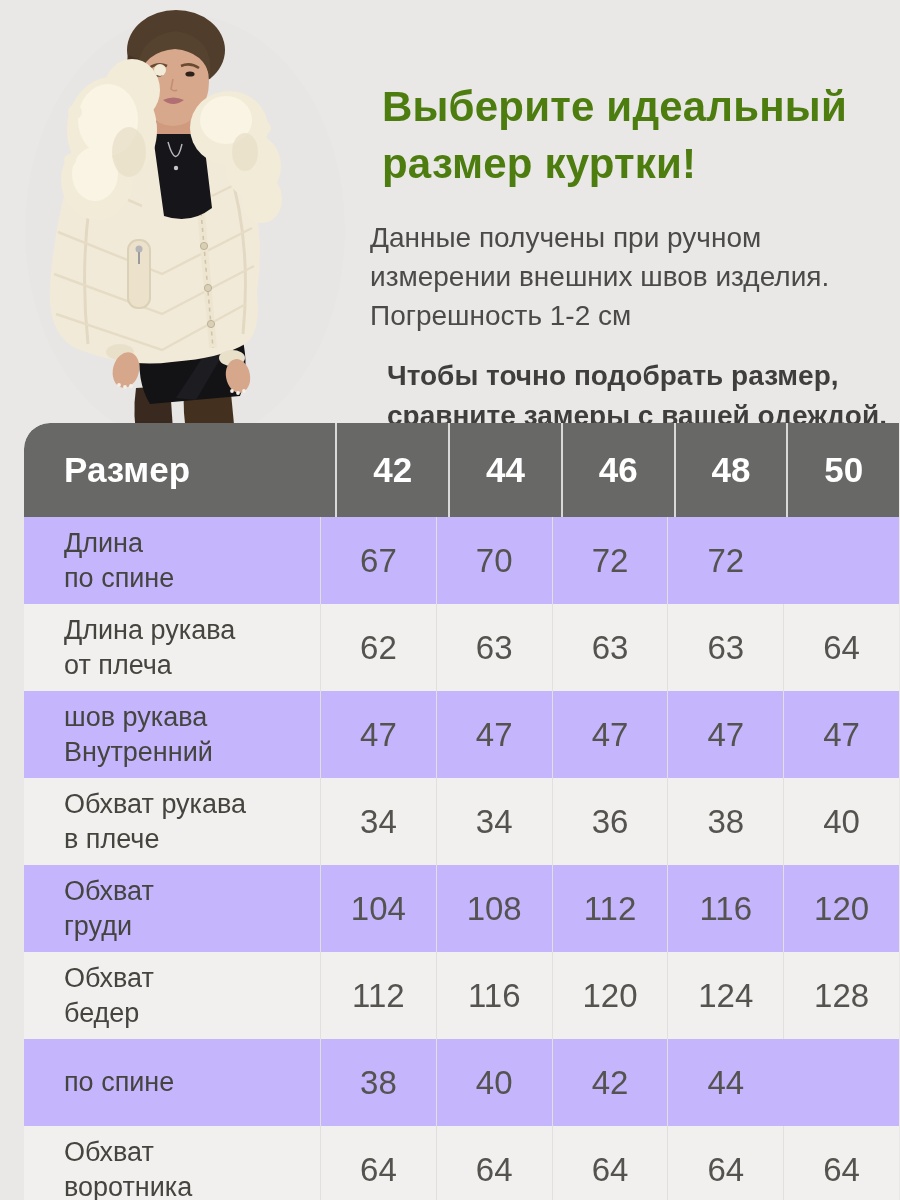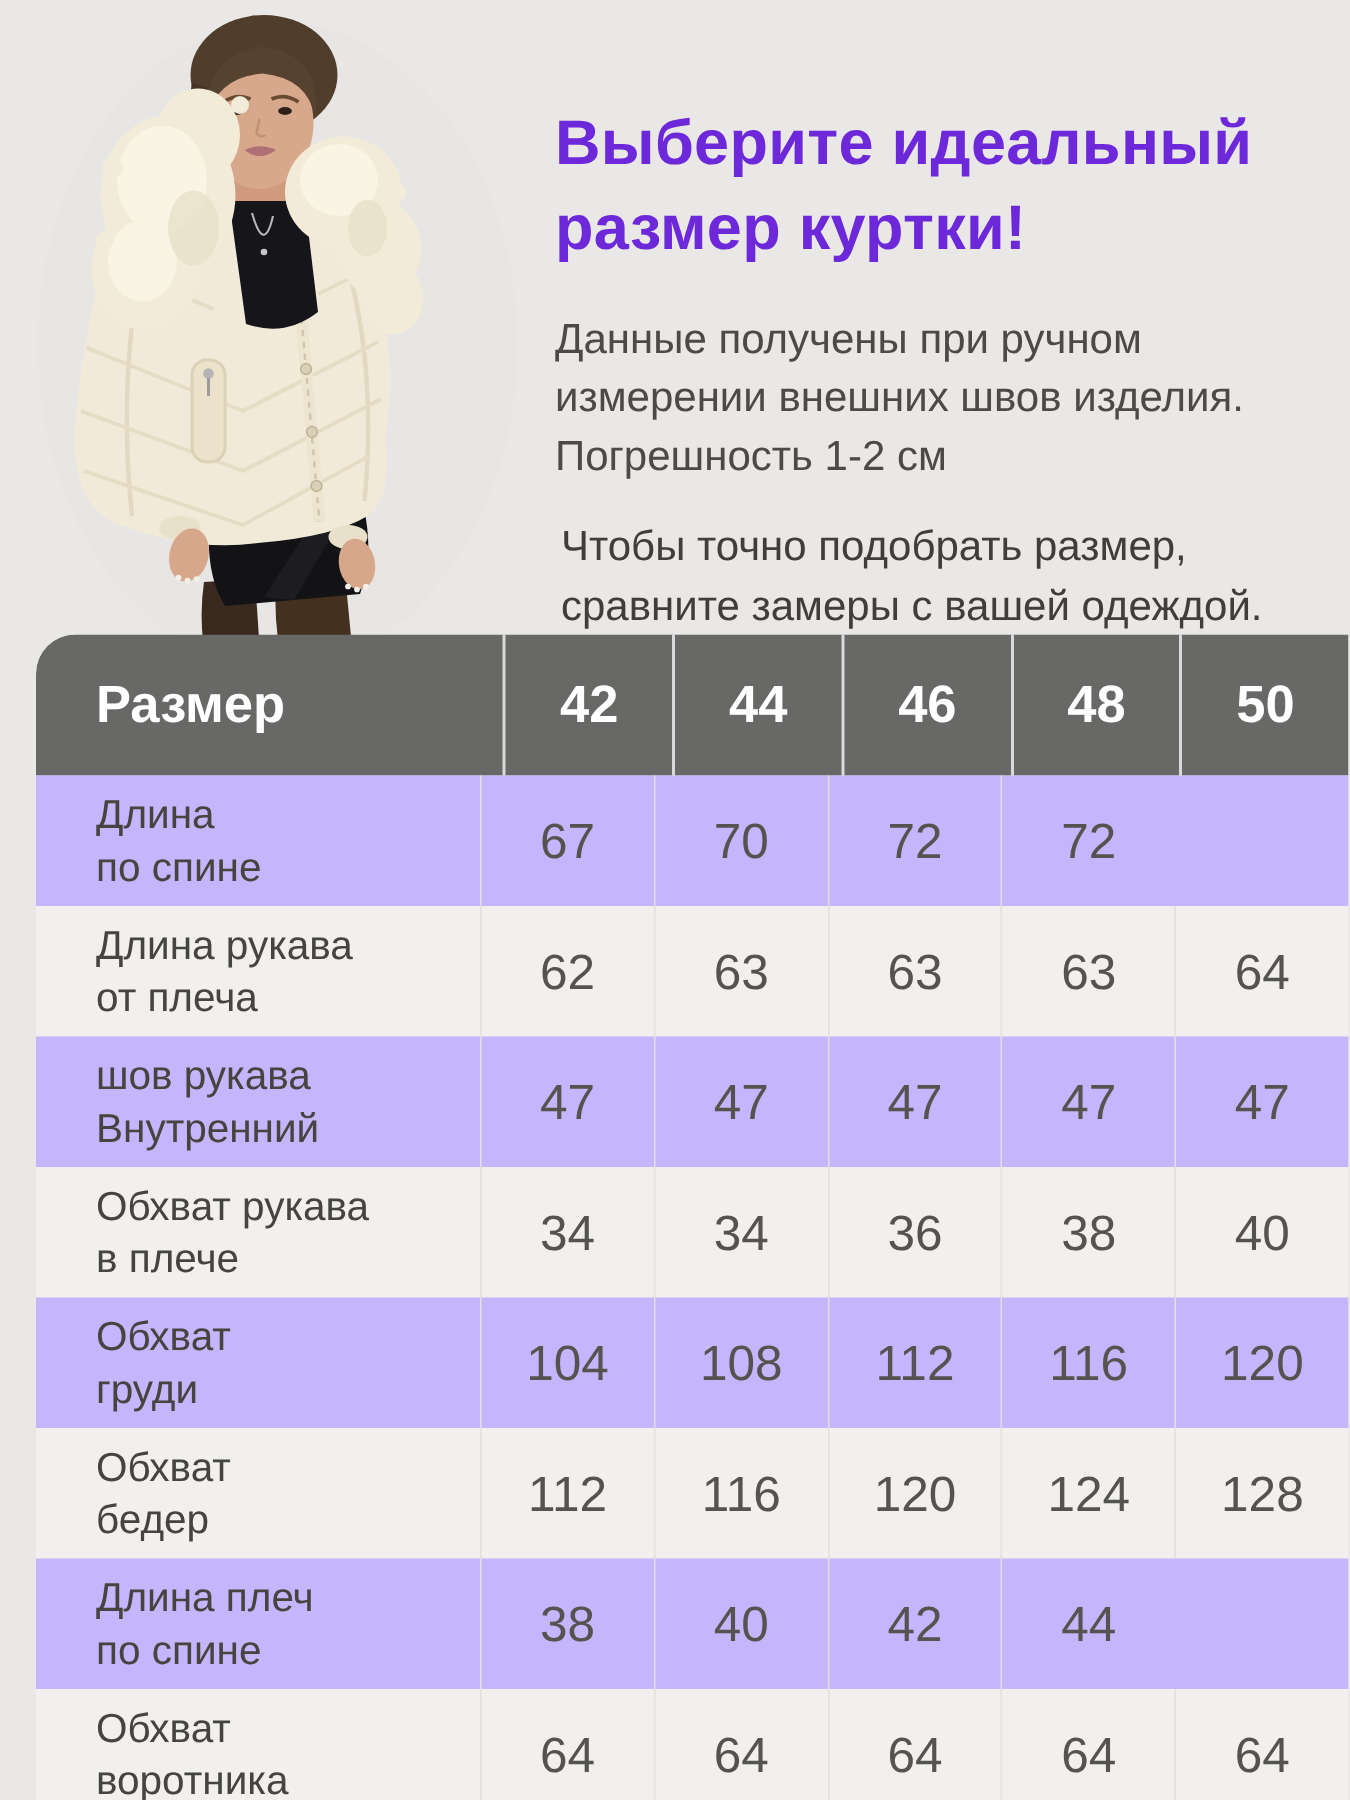--- a/index.html
+++ b/index.html
@@ -18,37 +18,37 @@
     width: 370px; height: 445px;
     z-index: 1;
   }
 
   
   .textblock {
     position: absolute; left: 370px; top: 66px; width: 520px;
     z-index: 1;
   }
   .title {
-    margin: 0;
+    margin: 12px;
     font-size: 42px; font-weight: 700;
     line-height: 57px;
-    color: #6d28d9;
+    color: #4d7c0f;
     letter-spacing: 0.2px;
   }
   .title span { display: block; }
   .desc {
     margin: 26px 0 0 0;
     font-size: 28px; font-weight: 400;
     line-height: 39px;
     color: #4c4a48;
   }
   .desc span { display: block; }
   .note {
-    margin: 21px 0 0 4px;
-    font-size: 28px; font-weight: 400;
+    margin: 21px 0 0 17px;
+    font-size: 28px; font-weight: 700;
     line-height: 40px;
     color: #403e3c;
   }
   .note span { display: block; }
 
   
   .size-table {
     position: absolute; left: 24px; top: 423px;
     width: 875px;
     z-index: 2;
@@ -293,21 +293,20 @@
       </div>
       <div class="td-val">112</div>
       <div class="td-val">116</div>
       <div class="td-val">120</div>
       <div class="td-val">124</div>
       <div class="td-val">128</div>
     </div>
 
     <div class="tr">
       <div class="td-label">
-        <span>Длина плеч</span>
         <span>по спине</span>
       </div>
       <div class="td-val">38</div>
       <div class="td-val">40</div>
       <div class="td-val">42</div>
       <div class="td-val">44</div>
     </div>
 
     <div class="tr alt">
       <div class="td-label">

